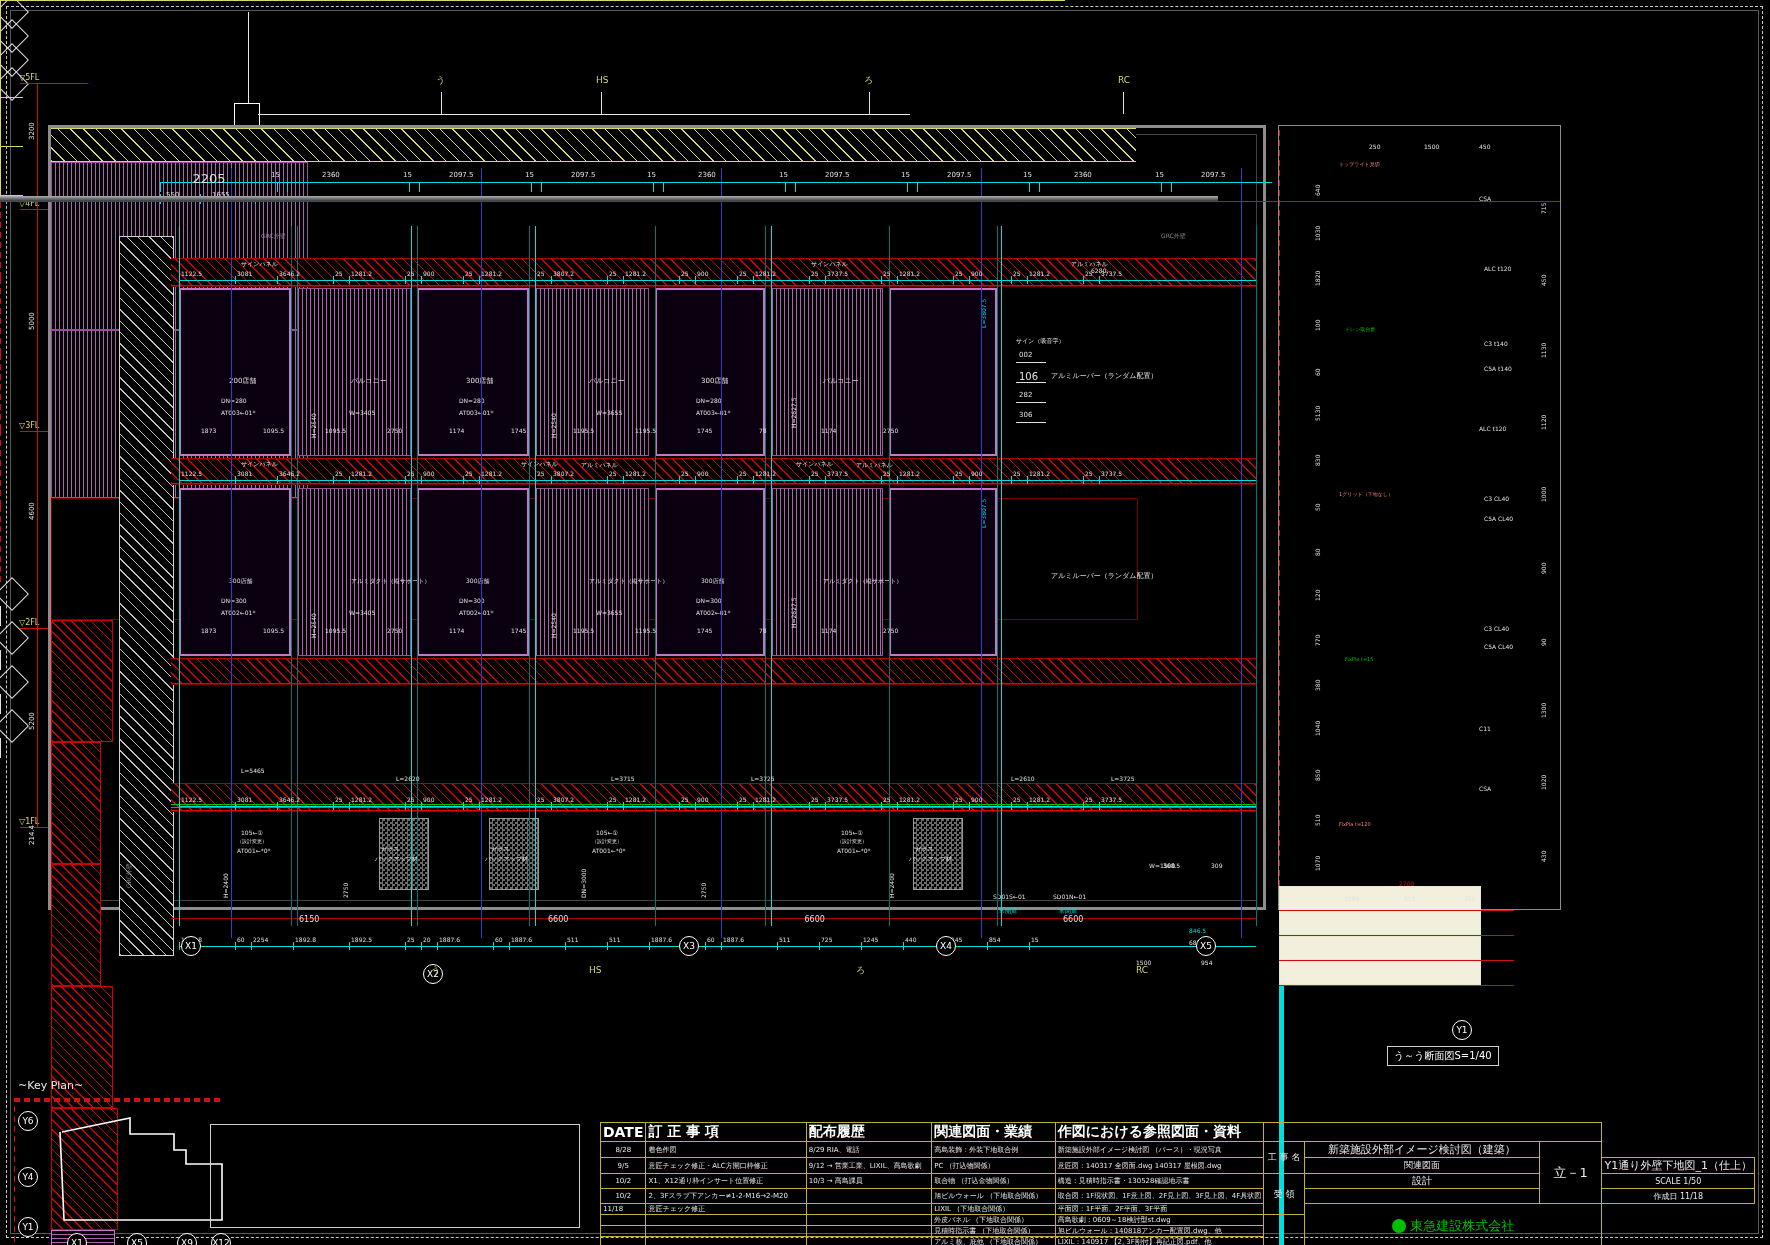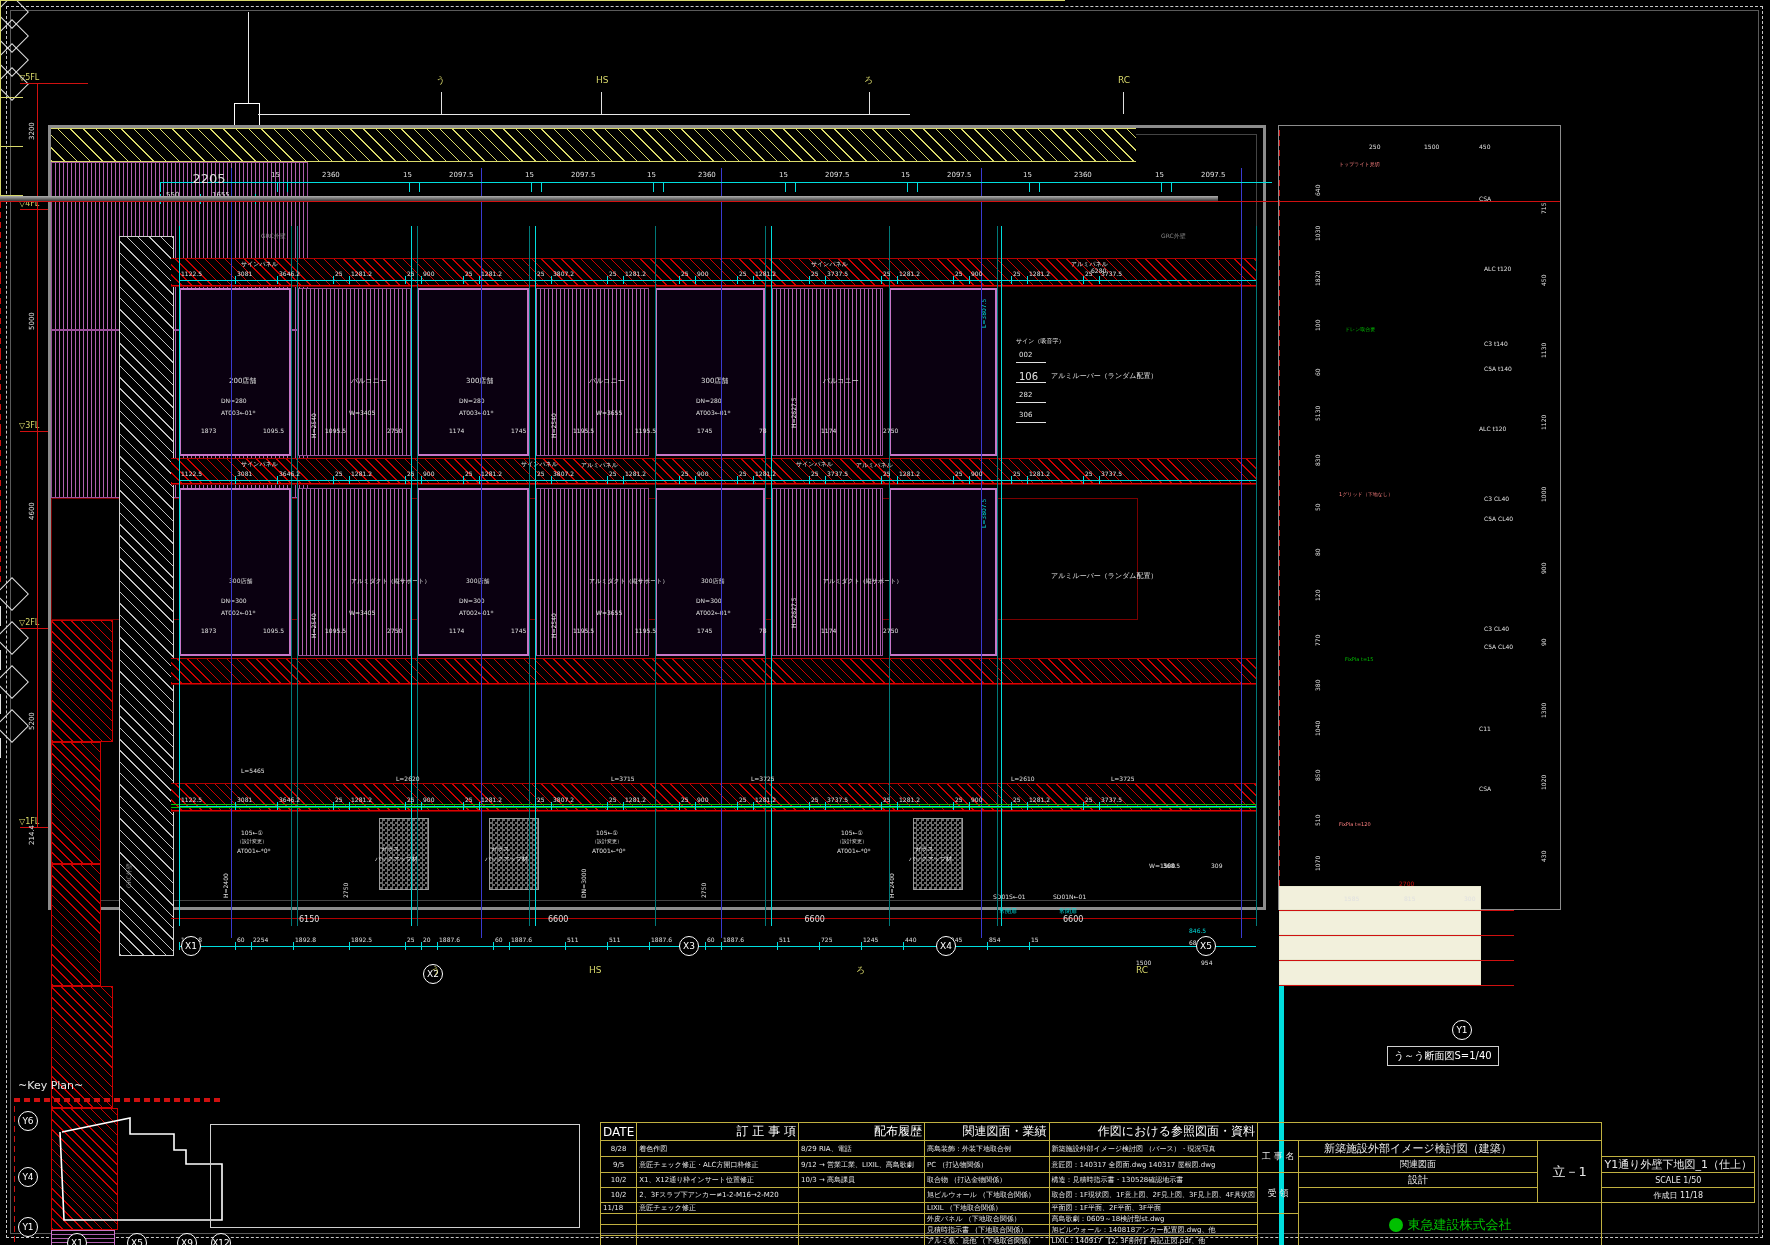--- a/index.html
+++ b/index.html
@@ -54,21 +54,21 @@
 
   
   #sect{position:absolute;left:1278px;top:125px;width:283px;height:785px;
         border:1px solid #8c8c8c;box-sizing:border-box;}
 
   
   #tb{position:absolute;left:600px;top:1122px;width:1155px;height:110px;}
   #tb table{border-collapse:collapse;font-size:7px;color:#e8e8e8;}
   #tb td,#tb th{border:1px solid #c0b040;padding:0 2px;
                 font-weight:normal;white-space:nowrap;}
-  #tb th{text-align:right;color:#fff;font-size:12px;}
+  #tb th{text-align:left;color:#fff;font-size:14px;font-weight:bold;}
   .remarkbox{position:absolute;left:210px;top:1124px;width:370px;height:104px;
              border:1px solid #d0d0d0;box-sizing:border-box;}
 
   
   #keyplan{position:absolute;left:14px;top:1080px;width:230px;height:160px;}
 
   .logo{display:inline-block;width:14px;height:14px;border-radius:50%;
         background:#00c000;vertical-align:middle;margin-right:4px;}
   .secLbl{position:absolute;border:1px solid #d0d0d0;padding:2px 6px;
           font-size:10px;color:#fff;background:#000;}

